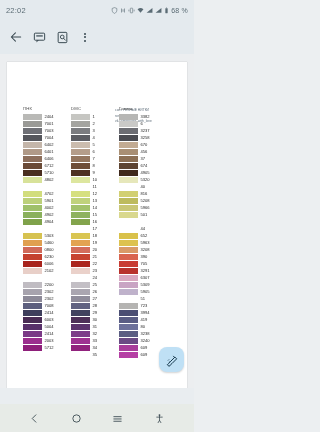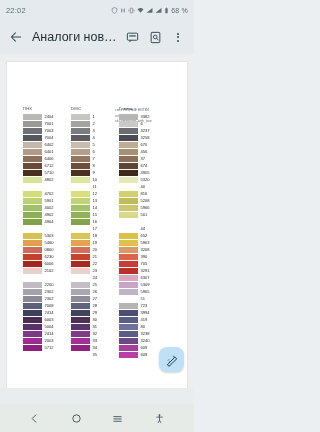--- a/index.html
+++ b/index.html
@@ -118,21 +118,20 @@
       <span class="status-batt">68 %</span>
     </span>
   </div>
 
   <div class="appbar">
     <span class="back">
       <svg width="14" height="14" viewBox="0 0 24 24">
           <path d="M20 12H5M11 5l-7 7 7 7" fill="none" stroke="#37474f" stroke-width="1.8" stroke-linecap="round" stroke-linejoin="round"></path>
         </svg>
     </span>
-    <span class="title">Аналоги нов…</span>
     <span class="abtn">
       <svg width="13" height="13" viewBox="0 0 24 24">
           <rect x="2.5" y="4" width="19" height="13" rx="1.6" fill="none" stroke="#37474f" stroke-width="1.8"></rect>
           <rect x="6" y="8" width="12" height="2.2" fill="#37474f"></rect>
           <path d="M7 17l-1 4 5-4z" fill="#37474f"></path>
         </svg>
     </span>
     <span class="abtn">
       <svg width="13" height="13" viewBox="0 0 24 24">
           <rect x="4" y="2.5" width="16" height="19" rx="1.6" fill="none" stroke="#37474f" stroke-width="1.8"></rect>

